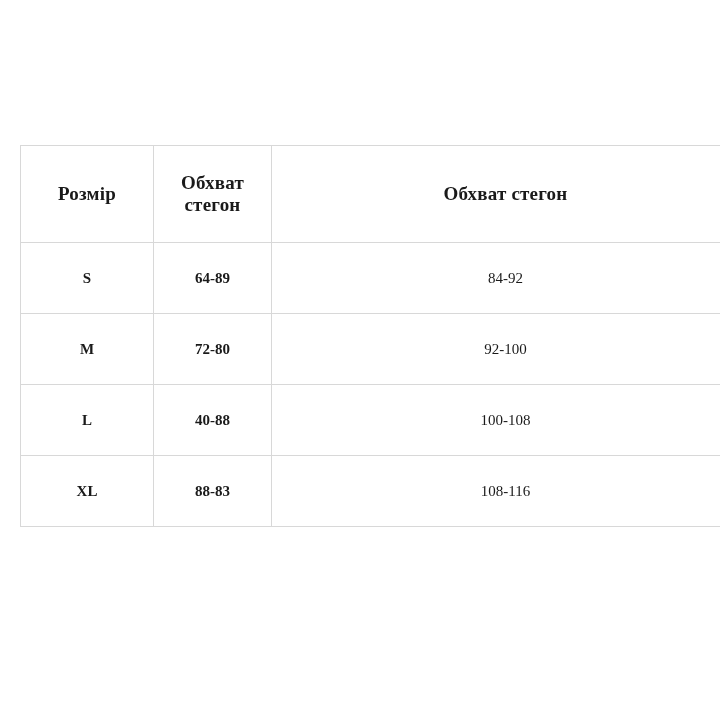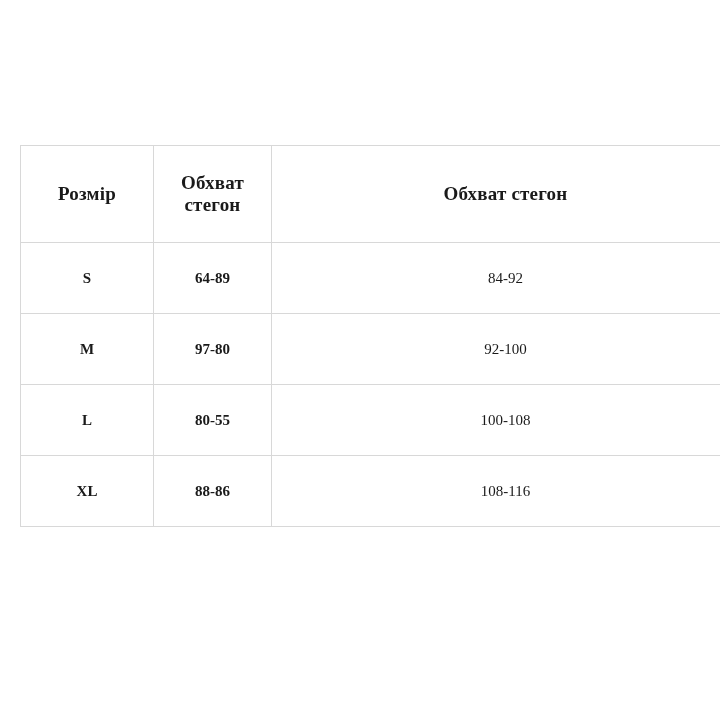--- a/index.html
+++ b/index.html
@@ -90,29 +90,29 @@
         </tr>
       </thead>
       <tbody>
         <tr>
           <td class="cell-size">S</td>
           <td class="cell-waist">64-89</td>
           <td class="cell-hips">84-92</td>
         </tr>
         <tr>
           <td class="cell-size">M</td>
-          <td class="cell-waist">97-80</td>
+          <td class="cell-waist">72-80</td>
           <td class="cell-hips">92-100</td>
         </tr>
         <tr>
           <td class="cell-size">L</td>
-          <td class="cell-waist">80-55</td>
+          <td class="cell-waist">40-88</td>
           <td class="cell-hips">100-108</td>
         </tr>
         <tr>
           <td class="cell-size">XL</td>
-          <td class="cell-waist">88-86</td>
+          <td class="cell-waist">88-83</td>
           <td class="cell-hips">108-116</td>
         </tr>
       </tbody>
     </table>
   </div>
 </div>
 
 </body></html>

